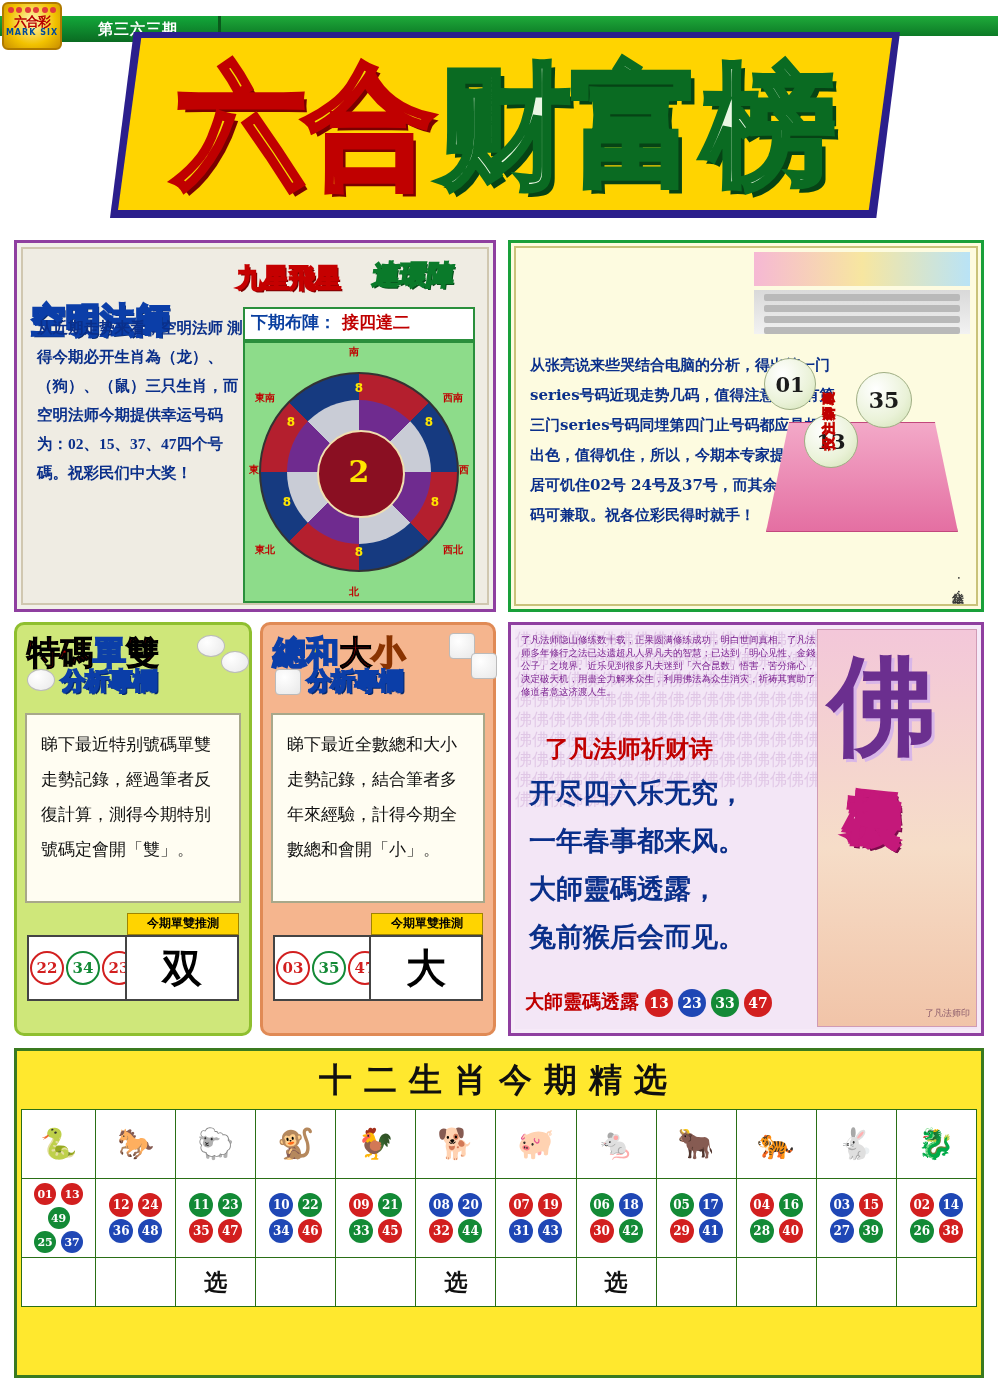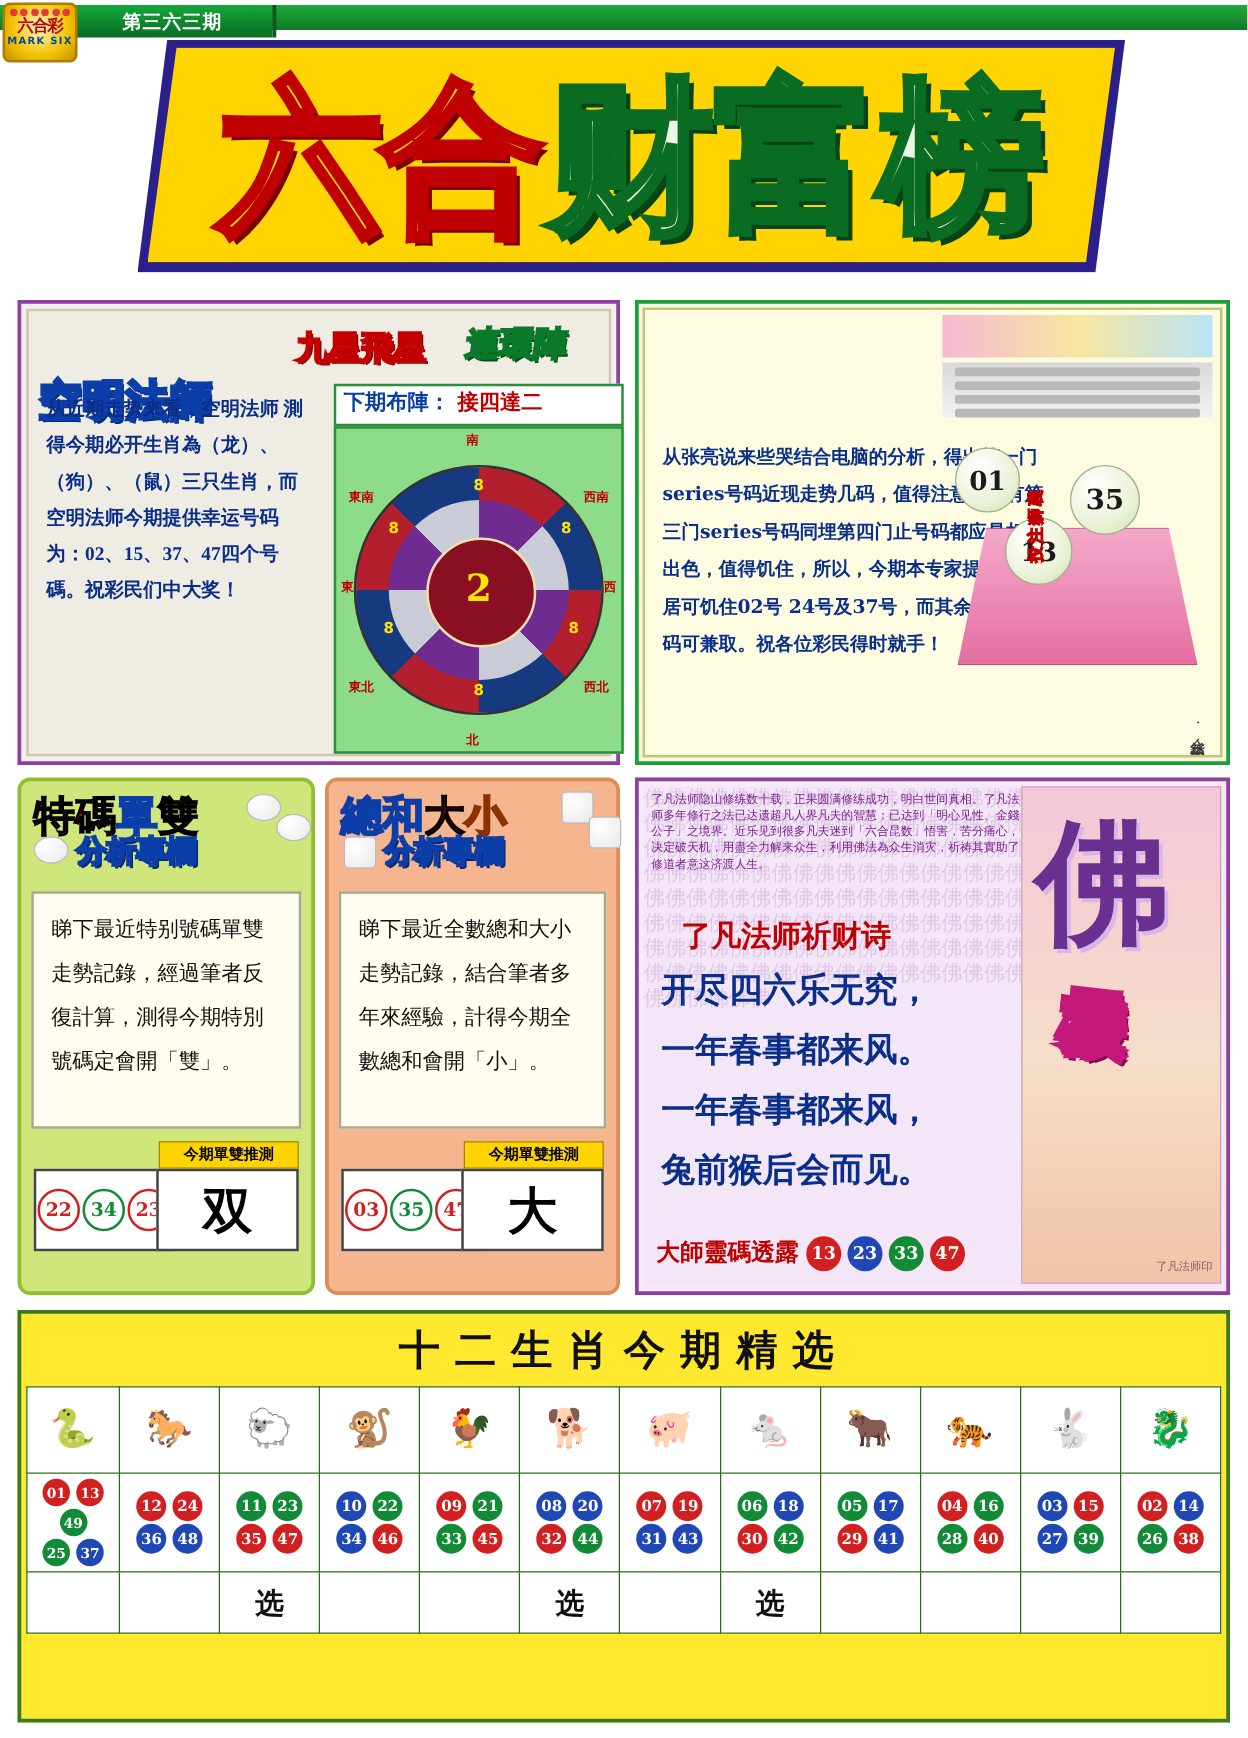--- a/index.html
+++ b/index.html
@@ -1,20 +1,20 @@
 <!DOCTYPE html>
 <html><head>
 <meta charset="utf-8">
 <style>
   html,body{margin:0;padding:0;}
   body{width:998px;height:1390px;background:#ffffff;font-family:"DejaVu Sans","Liberation Sans",sans-serif;position:relative;overflow:hidden;}
   .page{position:relative;width:998px;height:1390px;}
 
   
-  .topbar{position:absolute;left:0;top:4px;width:998px;height:26px;}
+  .topbar{position:absolute;left:0;top:16px;width:998px;height:26px;}
   .topbar .greenbar{position:absolute;left:0;top:0;width:998px;height:20px;background:linear-gradient(#1faa3a,#0c7a26);}
   .issue-flag{position:absolute;left:58px;top:0;width:160px;height:26px;background:linear-gradient(#13a83a,#0a6b22);border-right:3px solid #0a5a1c;
       color:#ffffff;font-size:15px;font-weight:bold;line-height:26px;text-align:center;letter-spacing:1px;}
   .logo{position:absolute;left:2px;top:2px;width:56px;height:44px;border-radius:6px;background:radial-gradient(circle at 50% 40%,#fff7c0,#f2c200 60%,#c98f00);
       border:2px solid #b07a00;display:flex;flex-direction:column;align-items:center;justify-content:center;}
   .logo .l1{font-size:13px;font-weight:bold;color:#b80000;line-height:13px;letter-spacing:-1px;}
   .logo .l2{font-size:8px;font-weight:bold;color:#004b9b;letter-spacing:1px;}
   .logo .dots{position:absolute;top:3px;left:4px;width:48px;display:flex;justify-content:space-between;}
   .logo .dots i{display:block;width:6px;height:6px;border-radius:50%;background:#e23b3b;}
 
@@ -38,21 +38,21 @@
   #p1 .inner{width:100%;height:100%;box-sizing:border-box;border:2px solid #d0c7b0;background:#efece3;position:relative;}
   .p1-head{position:absolute;left:4px;top:2px;width:462px;height:52px;}
   .p1-h1{position:absolute;left:4px;top:4px;font-size:34px;font-weight:bold;color:#ffe500;-webkit-text-stroke:3px #0b3ea8;
       font-family:"DejaVu Serif",serif;letter-spacing:1px;text-shadow:2px 2px 0 #062a70;margin-top:43px;}
   .p1-h2{position:absolute;left:210px;top:10px;font-size:26px;font-weight:bold;color:#fff;-webkit-text-stroke:2px #c50000;
       font-family:"DejaVu Serif",serif;text-shadow:2px 2px 0 #7a0000;}
   .p1-h3{position:absolute;left:346px;top:6px;font-size:27px;font-weight:bold;color:#ffe500;-webkit-text-stroke:2px #0a7a2a;
       font-family:"DejaVu Serif",serif;transform:skewX(-8deg);text-shadow:2px 2px 0 #064e1a;}
   .p1-text{position:absolute;left:14px;top:64px;width:210px;font-family:Liberation Serif, serif;
       font-size:15.5px;line-height:29px;color:#0a2f8a;font-weight:bold;}
-  .p1-right{position:absolute;left:244px;top:58px;width:228px;height:278px;}
+  .p1-right{position:absolute;left:220px;top:58px;width:228px;height:278px;}
   .p1-sub{position:absolute;left:0;top:0;width:228px;height:30px;background:#fff;border:2px solid #2a8f3c;}
   .p1-sub span{font-size:17px;font-weight:bold;color:#0a3fa0;line-height:27px;padding-left:6px;font-family:"DejaVu Serif",serif;}
   .p1-sub span.red{color:#c00000;}
   .chart{position:absolute;left:0;top:34px;width:228px;height:258px;background:#8ddc8a;border:2px solid #2a8f3c;}
   .wheel{position:absolute;left:50%;top:50%;transform:translate(-50%,-50%);width:196px;height:196px;border-radius:50%;
       background:conic-gradient(#b41f2e 0 12.5%,#163a80 0 25%,#b41f2e 0 37.5%,#163a80 0 50%,#b41f2e 0 62.5%,#163a80 0 75%,#b41f2e 0 87.5%,#163a80 0 100%);
       border:2px solid #333;}
   .wheel .ring2{position:absolute;left:26px;top:26px;width:144px;height:144px;border-radius:50%;
       background:conic-gradient(#6f2b8f 0 12.5%,#c9ccd6 0 25%,#6f2b8f 0 37.5%,#c9ccd6 0 50%,#6f2b8f 0 62.5%,#c9ccd6 0 75%,#6f2b8f 0 87.5%,#c9ccd6 0 100%);}
   .wheel .ring3{position:absolute;left:56px;top:56px;width:84px;height:84px;border-radius:50%;background:#8a0f22;border:2px solid #f0e0b0;}
@@ -280,21 +280,21 @@
   </div>
 
   <div class="panel" id="p5">
     <div class="inner">
       <div class="bg-fo">佛佛佛佛佛佛佛佛佛佛佛佛佛佛佛佛佛佛佛佛佛佛佛佛佛佛佛佛佛佛佛佛佛佛佛佛佛佛佛佛佛佛佛佛佛佛佛佛佛佛佛佛佛佛佛佛佛佛佛佛佛佛佛佛佛佛佛佛佛佛佛佛佛佛佛佛佛佛佛佛佛佛佛佛佛佛佛佛佛佛佛佛佛佛佛佛佛佛佛佛佛佛佛佛佛佛佛佛佛佛佛佛佛佛佛佛佛佛佛佛佛佛佛佛佛佛佛佛佛佛佛佛佛佛佛佛佛佛佛佛佛佛佛佛佛佛佛佛佛佛</div>
       <div class="p5-small">了凡法师隐山修练数十载，正果圆满修练成功，明白世间真相。了凡法师多年修行之法已达遗超凡人界凡夫的智慧；已达到「明心见性、金錢公子」之境界。近乐见到很多凡夫迷到「六合昆数」悟害，苦分痛心，决定破天机，用盡全力解来众生，利用佛法為众生消灾，祈祷其實助了修道者意这济渡人生。</div>
       <div class="p5-title">了凡法师祈财诗</div>
       <div class="p5-poem">
         <div>开尽四六乐无究，</div>
         <div>一年春事都来风。</div>
-        <div>一年春事都来风，</div>
+        <div>大師靈碼透露，</div>
         <div>兔前猴后会而见。</div>
       </div>
       <div class="p5-foot">
         <span class="lbl">大師靈碼透露</span>
         <span class="nb red">13</span>
         <span class="nb blue">23</span>
         <span class="nb green">33</span>
         <span class="nb red">47</span>
       </div>
       <div class="fo-panel">

